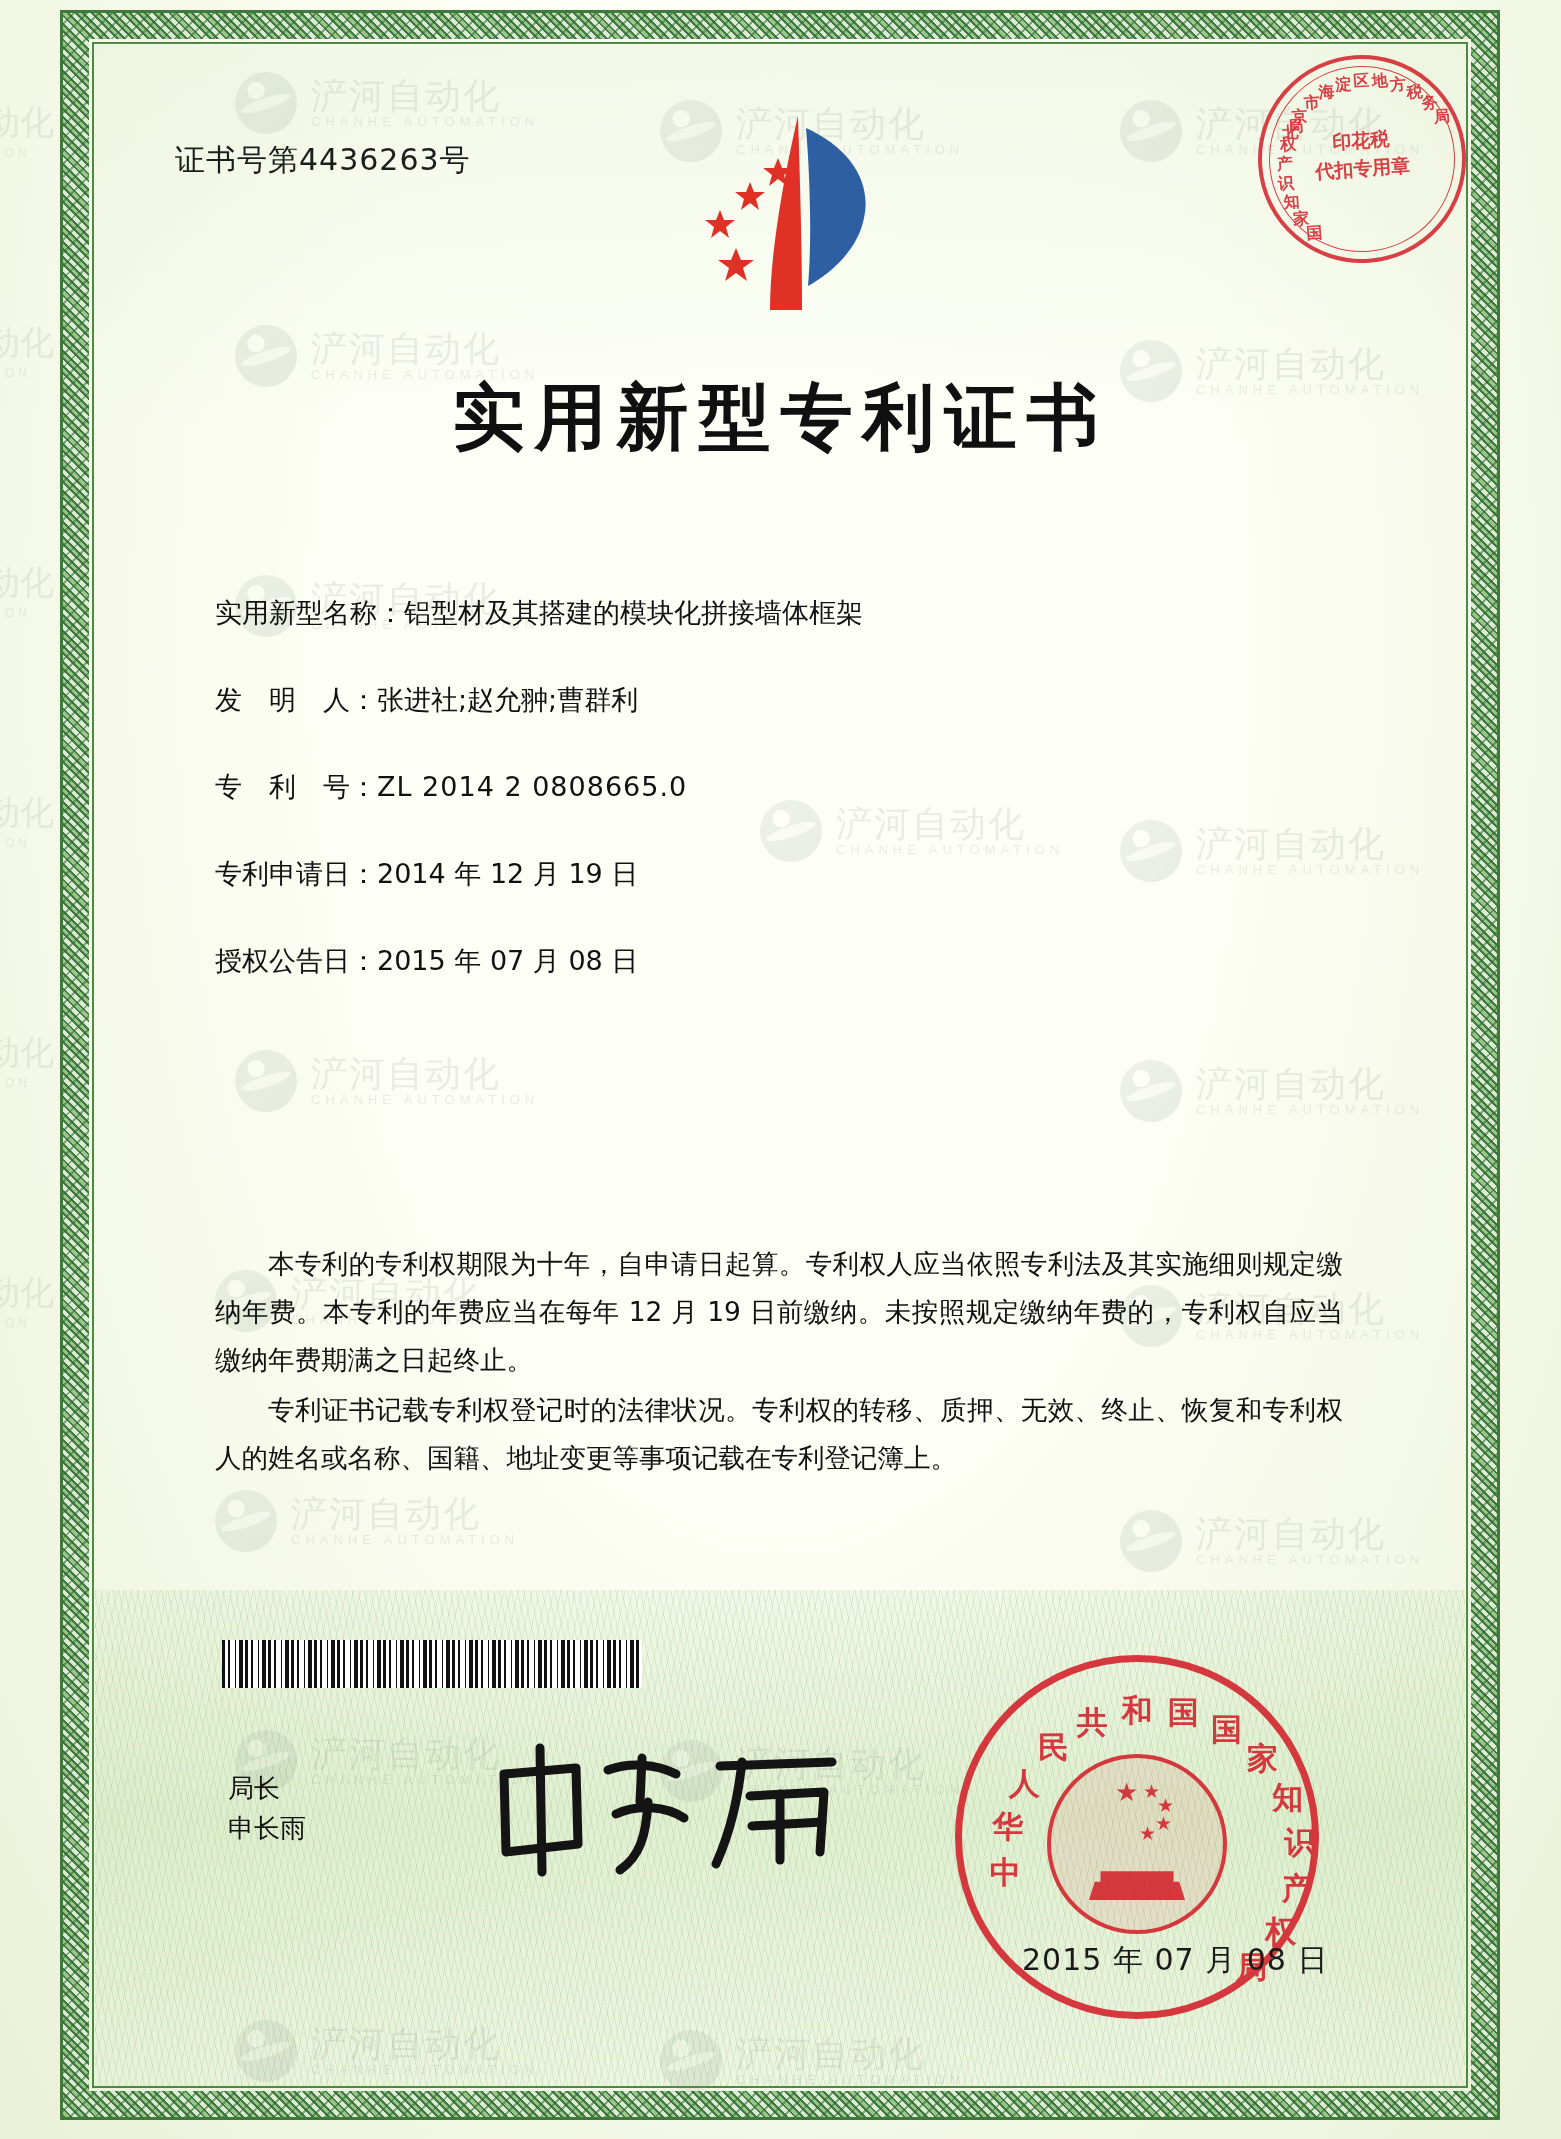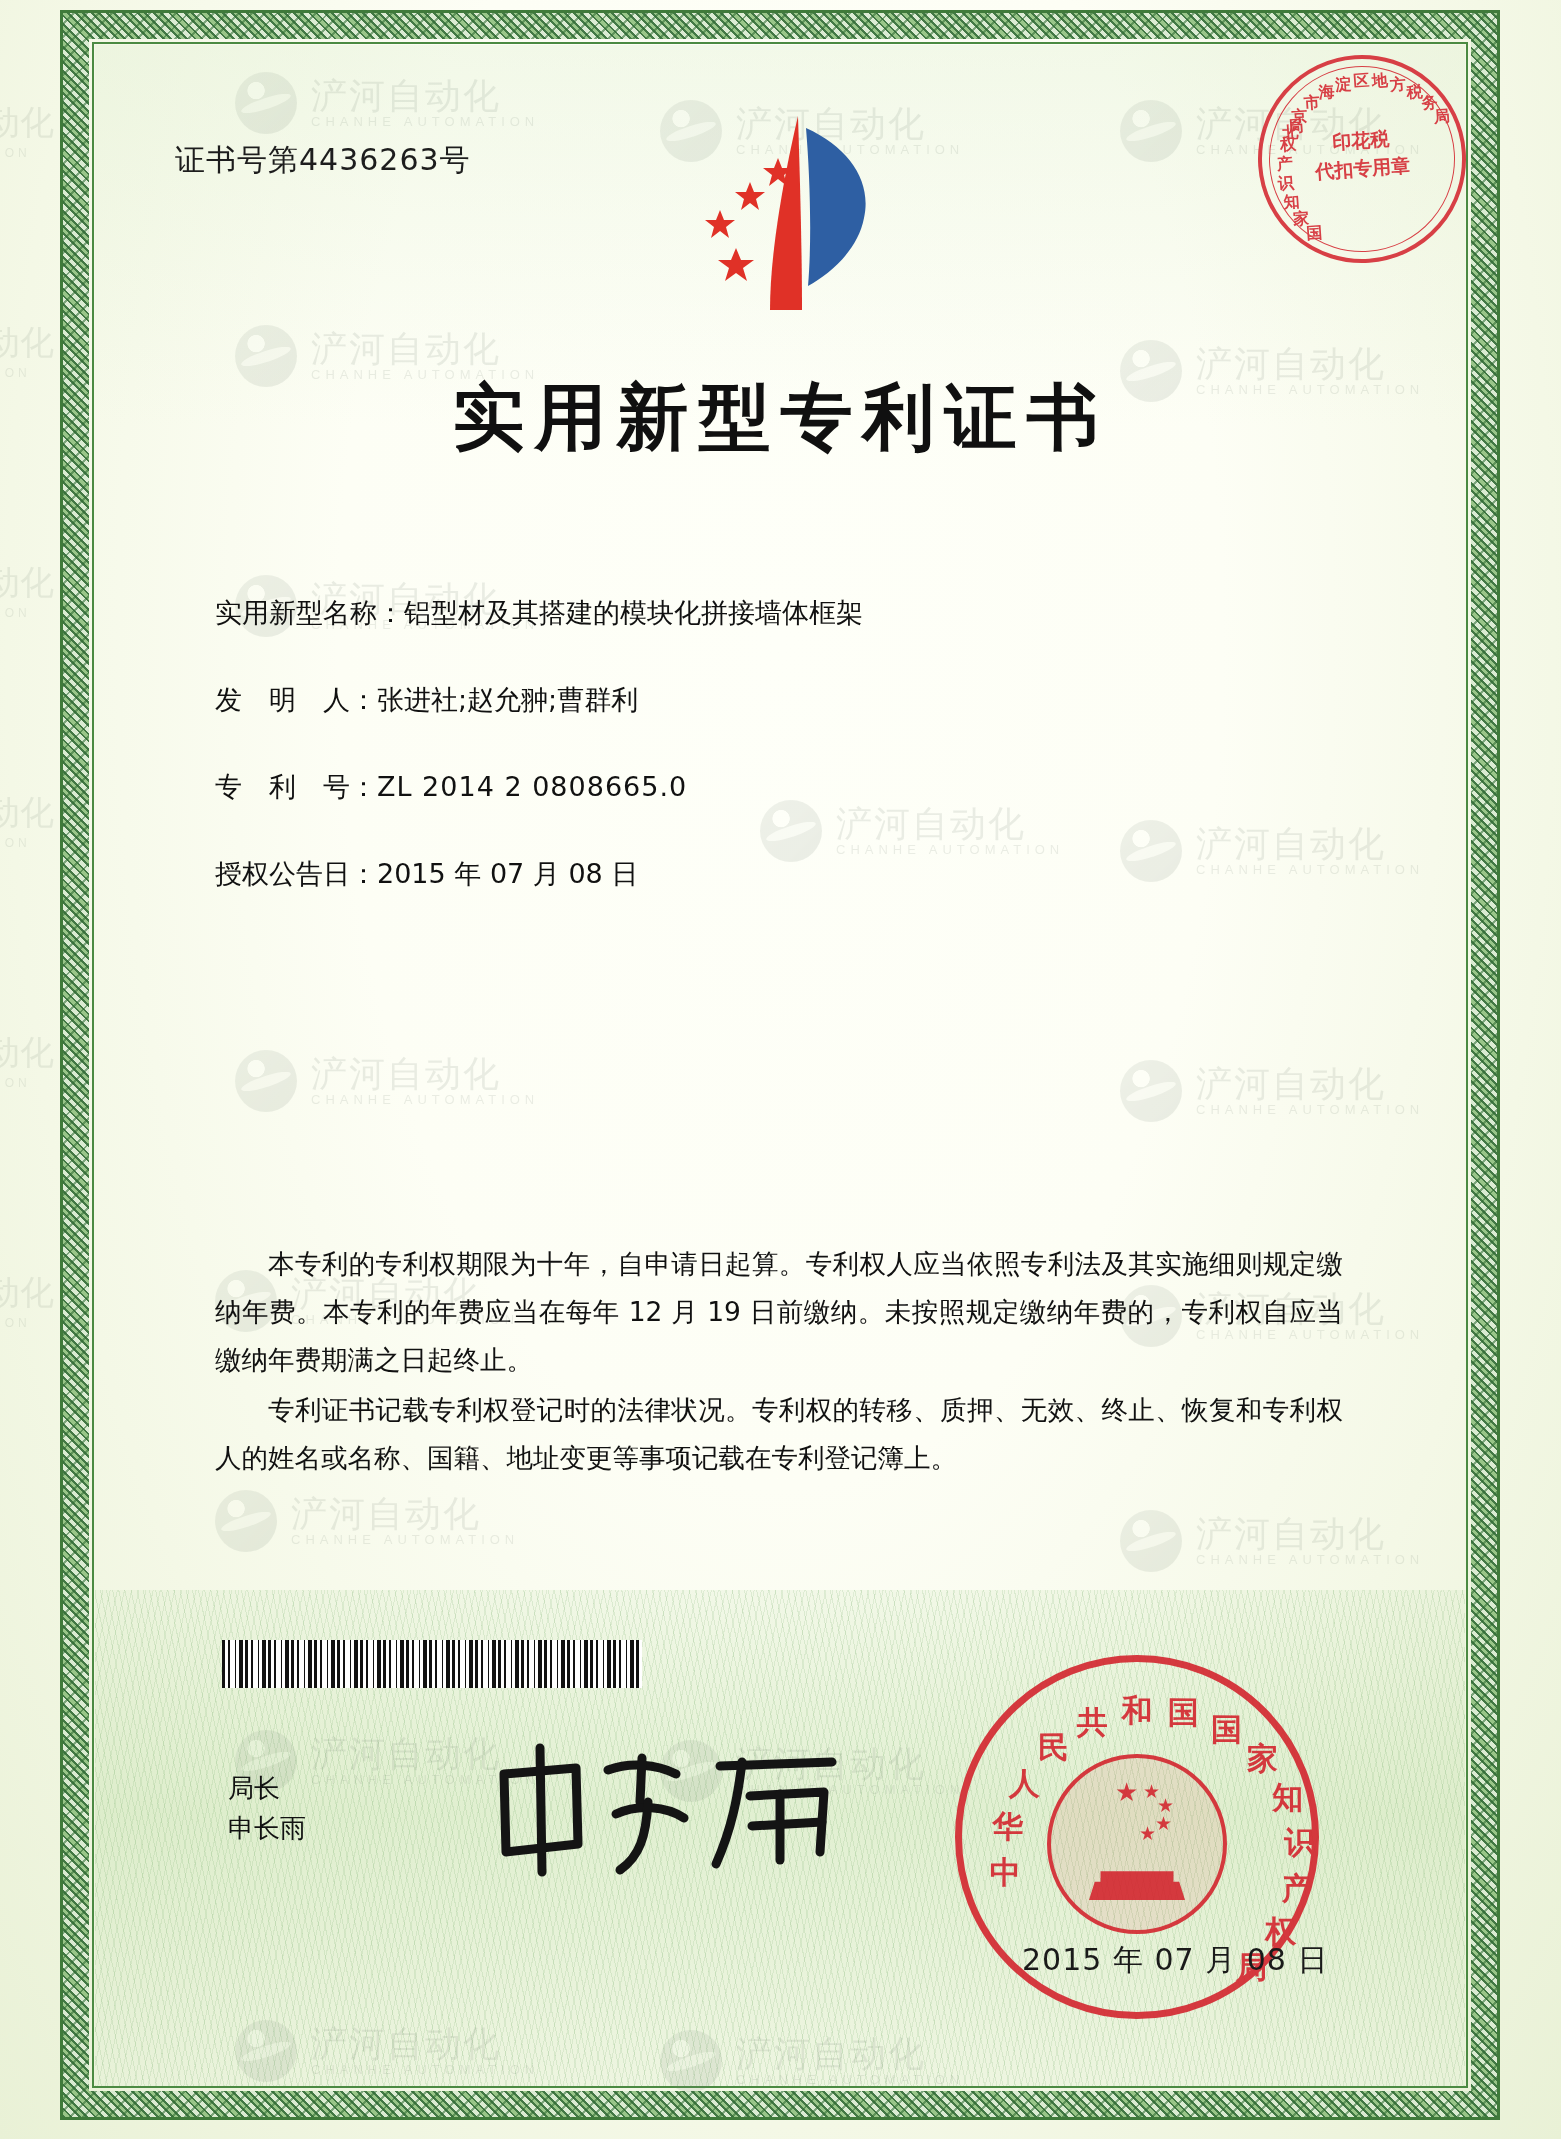--- a/index.html
+++ b/index.html
@@ -559,20 +559,24 @@
       <span class="lbl">实用新型名称：</span>
       <span class="val">铝型材及其搭建的模块化拼接墙体框架</span>
     </div>
     <div class="field">
       <span class="lbl">发　明　人：</span>
       <span class="val">张进社;赵允翀;曹群利</span>
     </div>
     <div class="field mono">
       <span class="lbl">专　利　号：</span>
       <span class="val">ZL 2014 2 0808665.0</span>
+    </div>
+    <div class="field">
+      <span class="lbl">专利申请日：</span>
+      <span class="val">2014 年 12 月 19 日</span>
     </div>
     <div class="field">
       <span class="lbl">授权公告日：</span>
       <span class="val">2015 年 07 月 08 日</span>
     </div>
   </div>
 
   <div class="paras">
     <p>本专利的专利权期限为十年，自申请日起算。专利权人应当依照专利法及其实施细则规定缴纳年费。本专利的年费应当在每年 12 月 19 日前缴纳。未按照规定缴纳年费的，专利权自应当缴纳年费期满之日起终止。</p>
     <p>专利证书记载专利权登记时的法律状况。专利权的转移、质押、无效、终止、恢复和专利权人的姓名或名称、国籍、地址变更等事项记载在专利登记簿上。</p>

